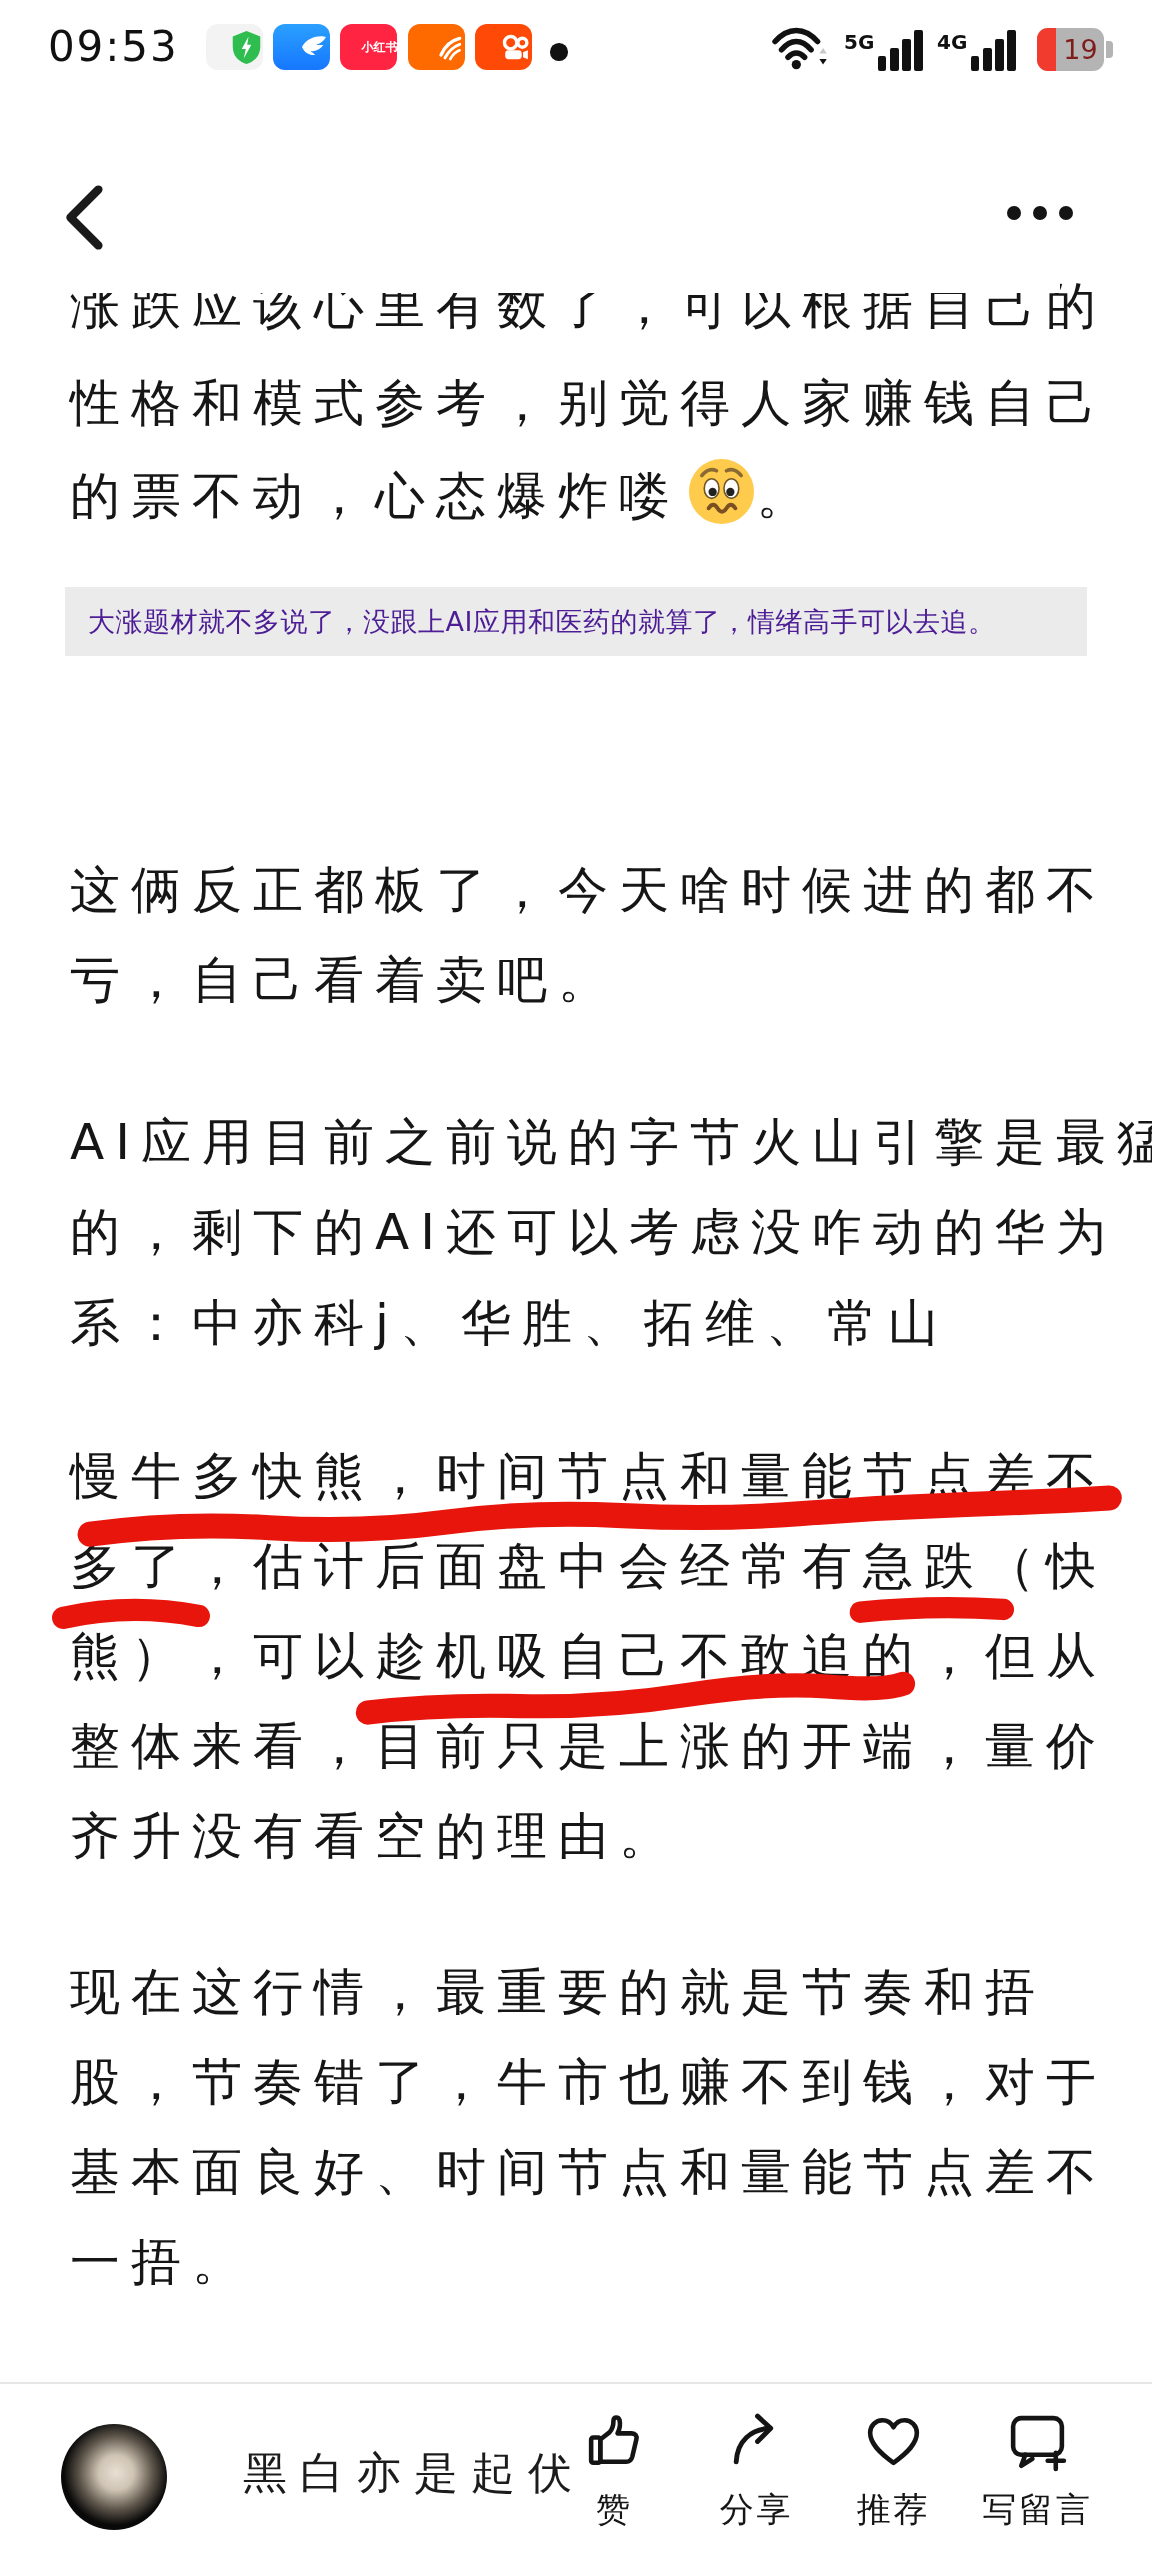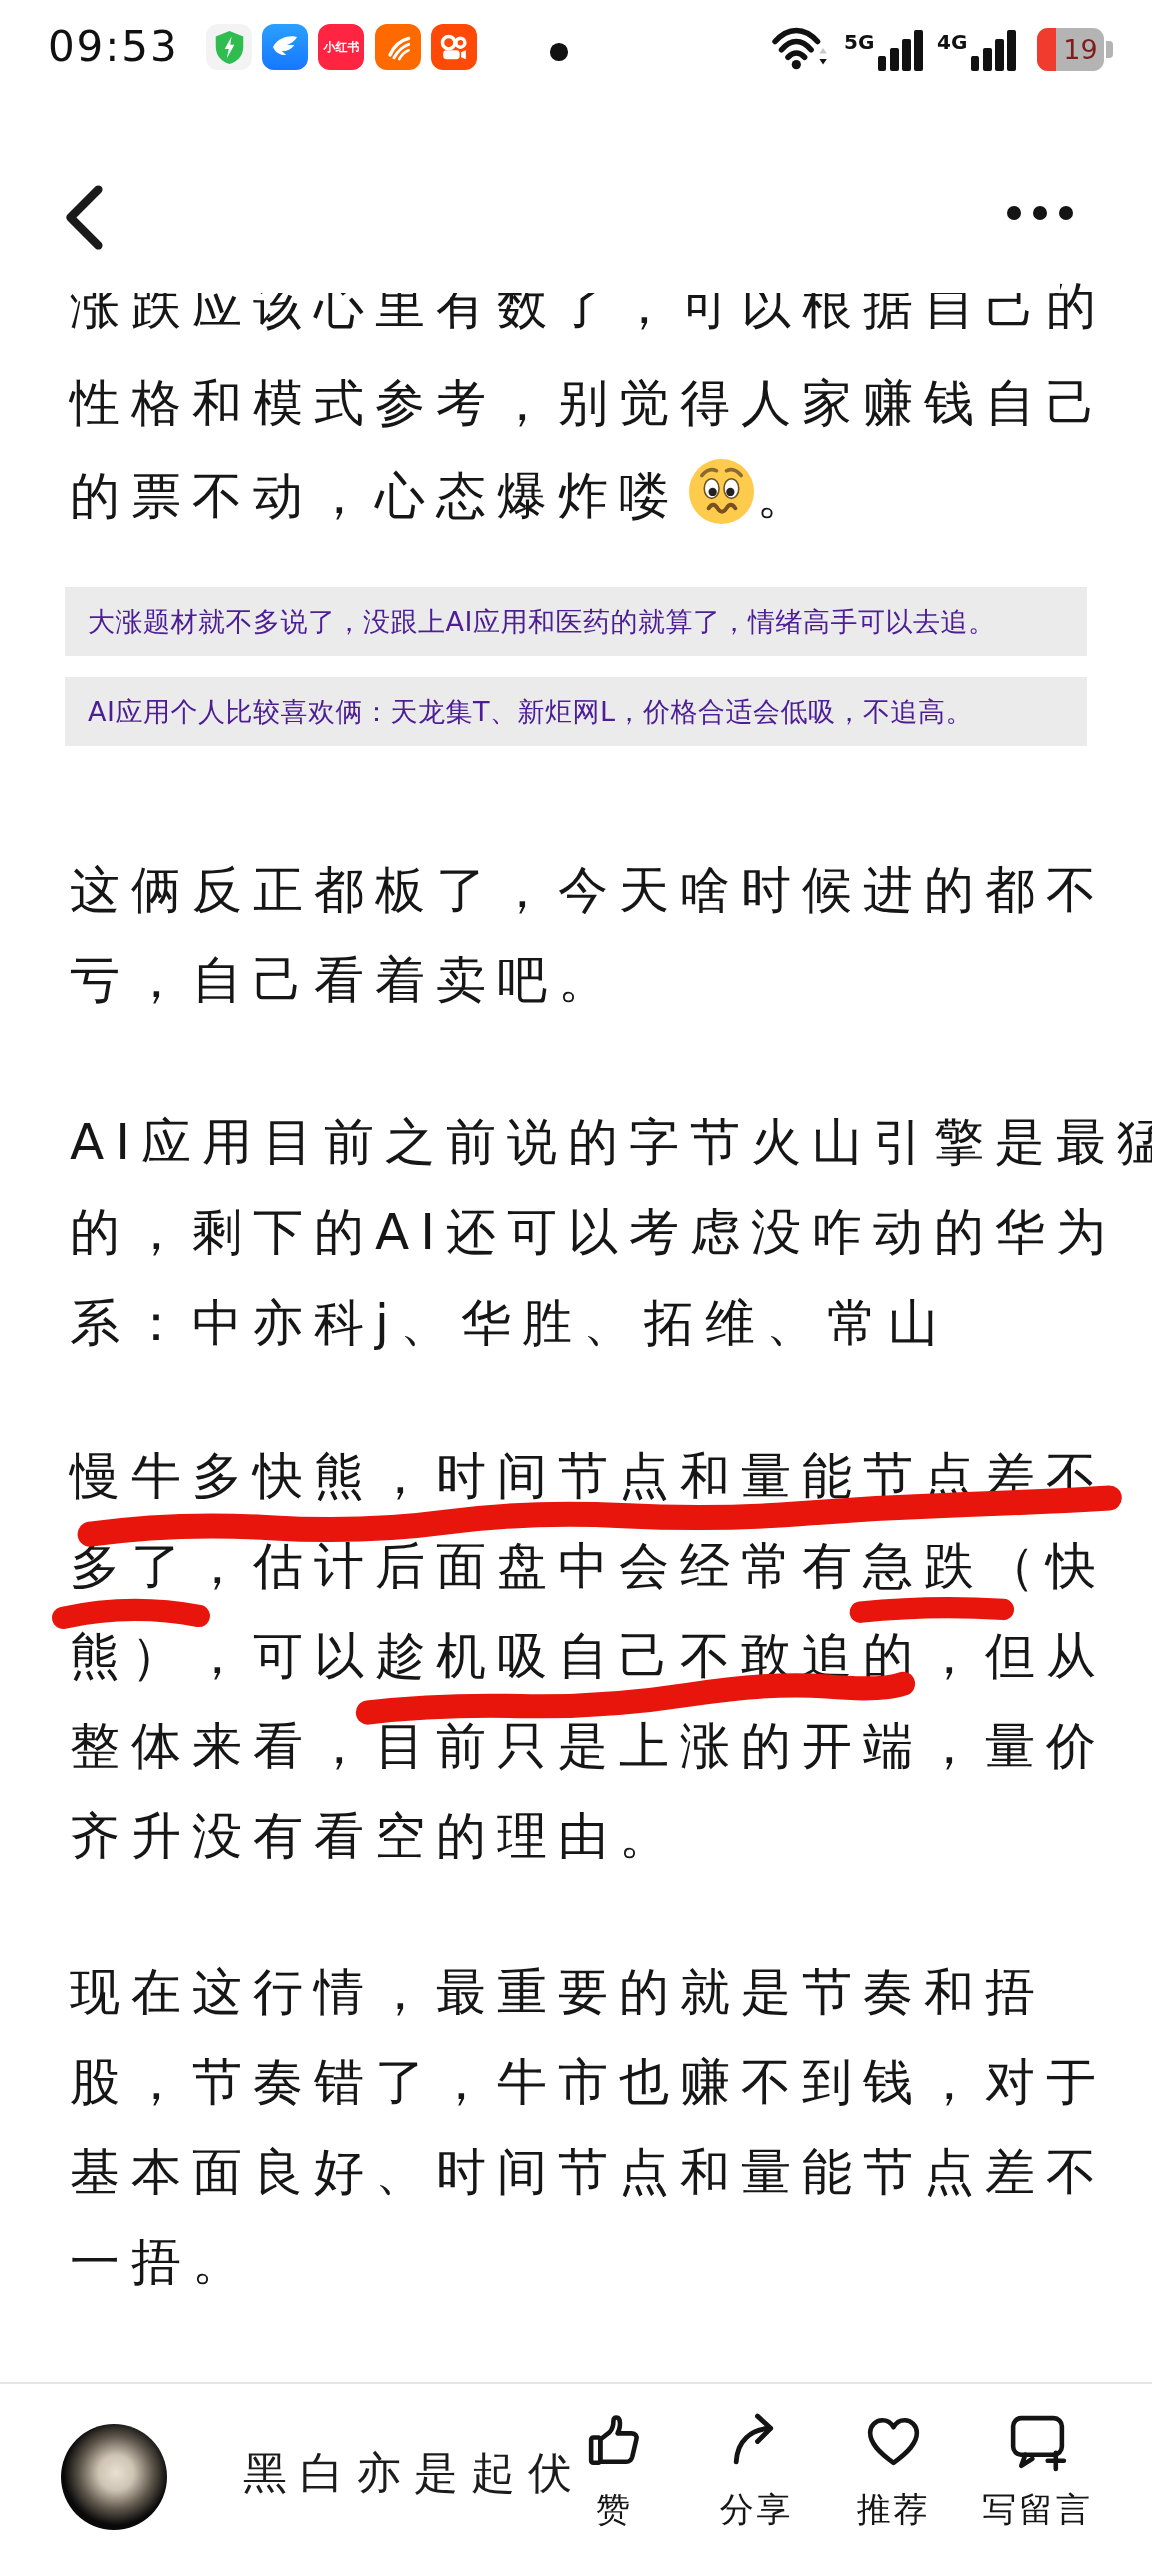--- a/index.html
+++ b/index.html
@@ -3,21 +3,21 @@
 <meta charset="utf-8">
 <style>
   html,body{margin:0;padding:0;background:#fff;}
   body{font-family:"DejaVu Sans",sans-serif;}
   #screen{position:relative;width:1152px;height:2576px;background:#fff;overflow:hidden;}
   .abs{position:absolute;}
   
   #header{position:absolute;top:0;left:0;width:1060px;height:293px;background:#fff;z-index:10;}
   .time{left:48px;top:22px;font-size:42px;color:#111;letter-spacing:1.9px;}
   .appicons{left:206px;top:24px;display:flex;gap:10.2px;}
-  .appicon{width:46px;height:46px;border-radius:12px;display:flex;align-items:center;justify-content:center;overflow:hidden;}
+  .appicon{width:46px;height:46px;border-radius:12px;display:flex;align-items:center;justify-content:flex-end;overflow:hidden;padding-left:11px;}
   .notifdot{left:550px;top:43px;width:17.7px;height:17.7px;border-radius:50%;background:#111;}
   .nettag{display:flex;align-items:flex-end;gap:3.7px;}
   .netlabel{font-size:20px;font-weight:bold;color:#111;line-height:1;margin-bottom:18.6px;}
   .bars{display:flex;align-items:flex-end;gap:3.7px;}
   .bar{width:8.4px;background:#111;border-radius:1.9px;}
   .battery{left:1037px;top:28px;width:67px;height:43px;border-radius:11px;background:#b4b4b4;overflow:hidden;}
   .battery .lvl{position:absolute;left:0;top:0;width:18.6px;height:43px;background:#f23b2f;}
   .battery .num{position:absolute;left:20.4px;top:5.6px;width:46px;text-align:center;font-size:27px;color:#7f1d1d;}
   .batnub{left:1106px;top:41px;width:6.5px;height:16.7px;background:#b4b4b4;border-radius:0 3.7px 3.7px 0;}
   
@@ -61,23 +61,20 @@
       <ellipse cx="46" cy="34" rx="7.5" ry="10" fill="#fff" stroke="#6e5526" stroke-width="1.6"></ellipse>
       <circle cx="27" cy="37.5" r="4.2" fill="#222"></circle>
       <circle cx="45" cy="37.5" r="4.2" fill="#222"></circle>
       <path d="M23,54 q4.5,-7 9,0 q4.5,7 9,0 q4.5,-7 9,0" fill="none" stroke="#7a4f21" stroke-width="4" stroke-linecap="round"></path>
     </svg><span>。</span>
   </div>
 
   <div class="quote" style="top:587px;">
     <span>大涨题材就不多说了，没跟上AI应用和医药的就算了，情绪高手可以去追。</span>
   </div>
-  <div class="quote" style="top:677px;">
-    <span>AI应用个人比较喜欢俩：天龙集T、新炬网L，价格合适会低吸，不追高。</span>
-  </div>
 
   <div class="hline" style="top:861px;">这俩反正都板了，今天啥时候进的都不</div>
   <div class="hline" style="top:951px;">亏，自己看着卖吧。</div>
 
   <div class="hline" style="top:1113px;">AI应用目前之前说的字节火山引擎是最猛</div>
   <div class="hline" style="top:1203px;">的，剩下的AI还可以考虑没咋动的华为</div>
   <div class="hline" style="top:1294px;">系：中亦科j、华胜、拓维、常山</div>
 
   <div class="hline" style="top:1447px;">慢牛多快熊，时间节点和量能节点差不</div>
   <div class="hline" style="top:1537px;">多了，估计后面盘中会经常有急跌（快</div>

